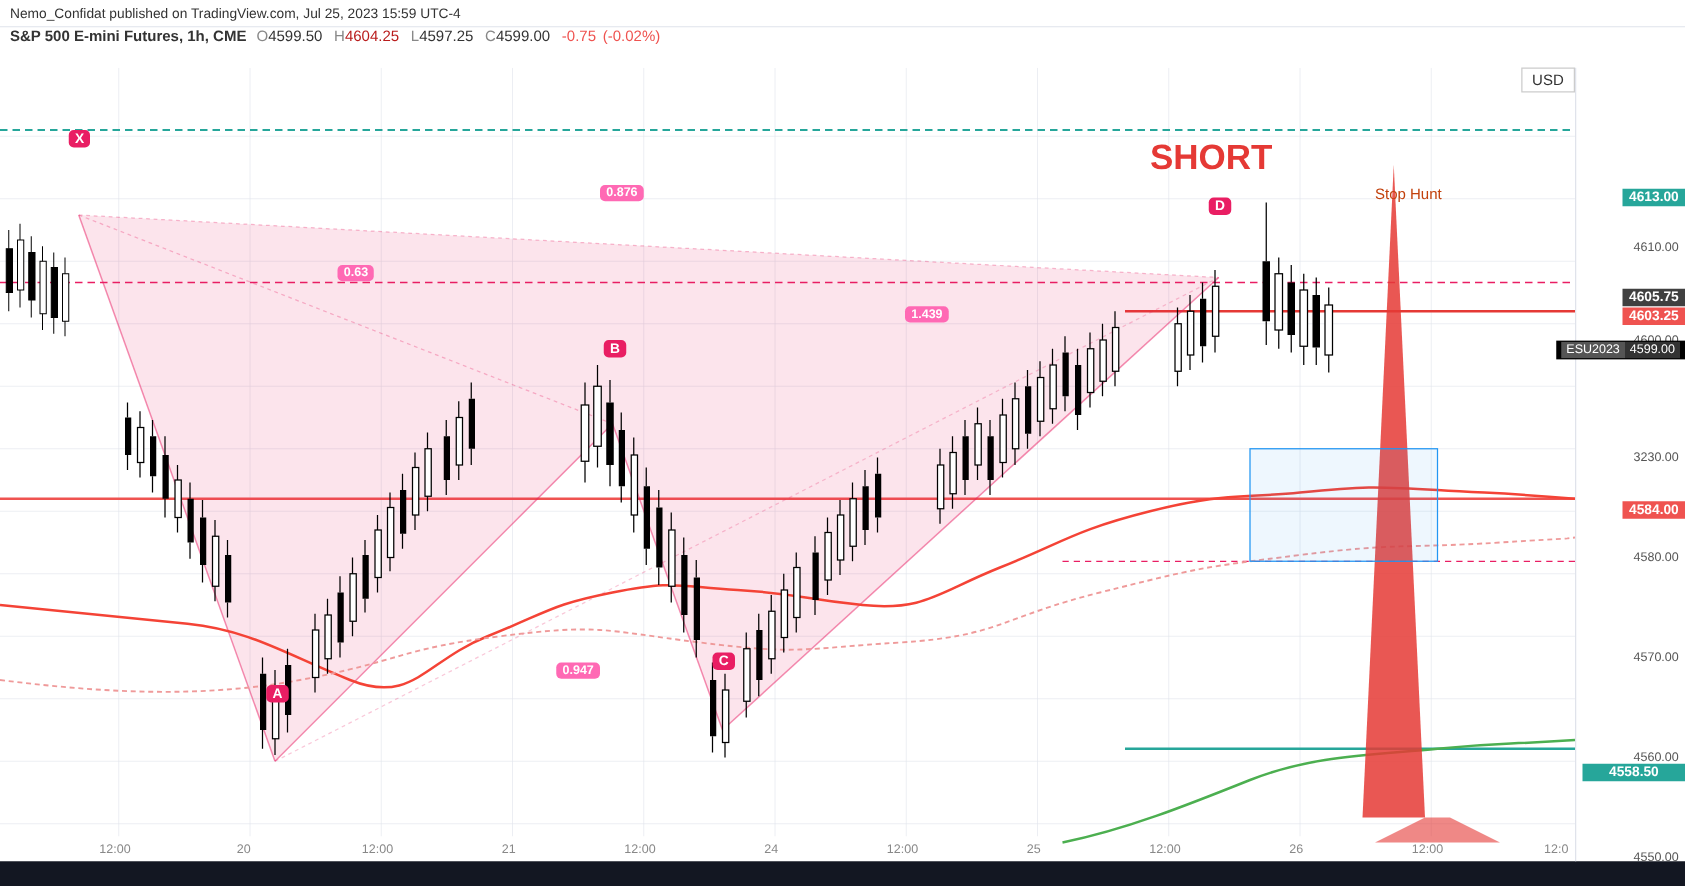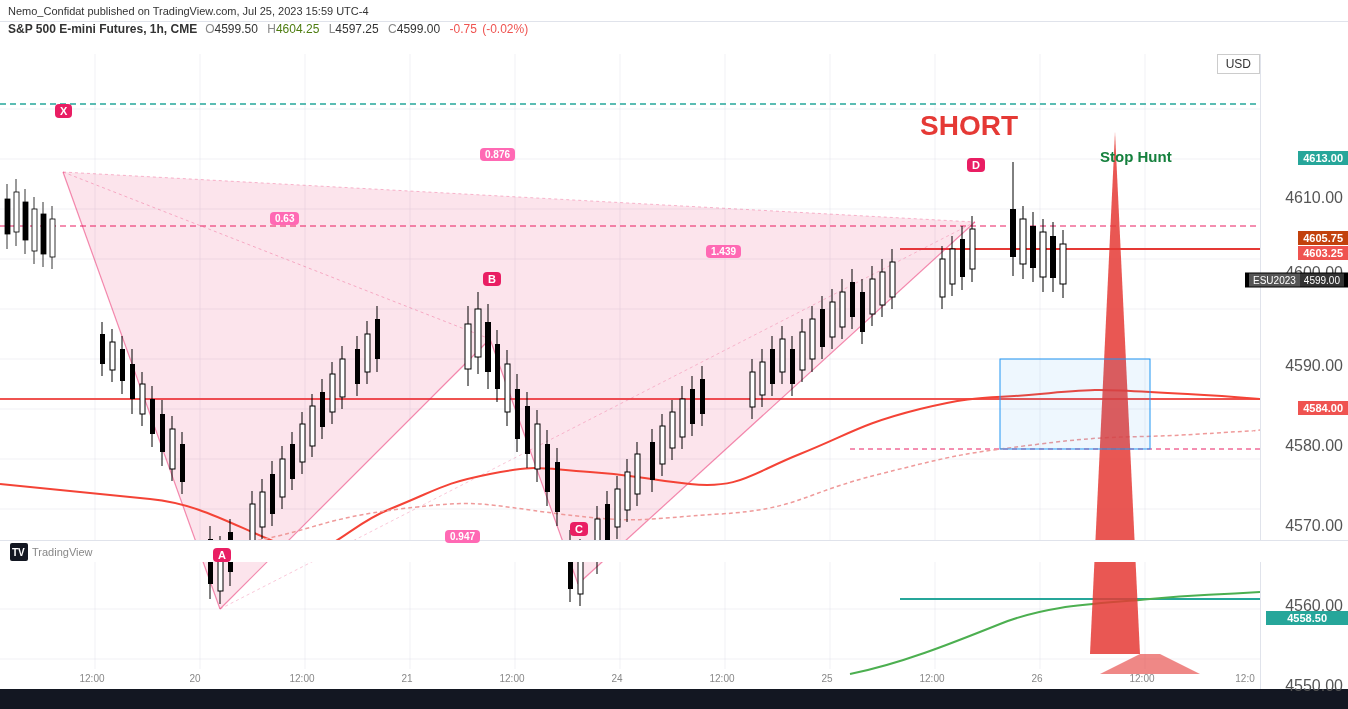--- a/index.html
+++ b/index.html
@@ -61,21 +61,21 @@
       right: 0;
       width: 88px;
       height: 635px;
       background: #fff;
       border-left: 1px solid #e0e3eb;
     }
 
     .price-tick {
       position: absolute;
       right: 5px;
-      font-size: 16px;
+      font-size: 10px;
       color: #555;
       transform: translateY(-50%);
       text-align: center;
     }
 
     .price-tick-label {
       position: absolute;
       right: 0;
       font-size: 11px;
       font-weight: bold;
@@ -115,23 +115,23 @@
       font-size: 28px;
       font-weight: 900;
       color: #e53935;
       z-index: 20;
     }
 
     .stop-hunt-label {
       position: absolute;
       top: 148px;
       left: 1100px;
-      font-size: 15px;
-      font-weight: bold;
-      color: #15803d;
+      font-size: 12px;
+      font-weight: normal;
+      color: #c2410c;
       z-index: 20;
     }
 
     .usd-badge {
       position: absolute;
       top: 54px;
       right: 88px;
       background: #fff;
       border: 1px solid #ccc;
       padding: 2px 8px;
@@ -169,21 +169,21 @@
 <div id="chart-container">
 
   <div id="header-bar">
     <span>Nemo_Confidat published on TradingView.com, Jul 25, 2023 15:59 UTC-4</span>
   </div>
 
   <div id="chart-title-bar">
     <span style="font-weight:bold;margin-right:8px;">S&amp;P 500 E-mini Futures, 1h, CME</span>
     <span style="color:#888;font-size:12px;">
       <span>O</span><span style="color:#333;margin-right:6px;">4599.50</span>
-      <span>H</span><span style="color:#4d7c0f;margin-right:6px;">4604.25</span>
+      <span>H</span><span style="color:#b91c1c;margin-right:6px;">4604.25</span>
       <span>L</span><span style="color:#333;margin-right:6px;">4597.25</span>
       <span>C</span><span style="color:#333;margin-right:6px;">4599.00</span>
       <span style="color:#ef5350;">-0.75</span>
       <span style="color:#ef5350;margin-left:2px;">(-0.02%)</span>
     </span>
   </div>
 
   <div class="usd-badge">USD</div>
 
   <div class="short-label">SHORT</div>
@@ -192,21 +192,21 @@
 
   <div class="pattern-label" style="left:55px;top:104px;">X</div>
   <div class="pattern-label" style="left:213px;top:548px;">A</div>
   <div class="pattern-label" style="left:483px;top:272px;">B</div>
   <div class="pattern-label" style="left:570px;top:522px;">C</div>
   <div class="pattern-label" style="left:967px;top:158px;">D</div>
 
   <div class="ratio-label" style="left:270px;top:212px;">0.63</div>
   <div class="ratio-label" style="left:480px;top:148px;">0.876</div>
   <div class="ratio-label" style="left:445px;top:530px;">0.947</div>
-  <div class="ratio-label" style="left:706px;top:245px;text-align:center;">1.439</div>
+  <div class="ratio-label" style="left:724px;top:245px;text-align:center;">1.439</div>
 
   <div id="main-chart">
     <svg id="chart-svg" viewBox="0 0 1260 635" preserveAspectRatio="none">
       <defs>
         <clipPath id="chartClip">
           <rect x="0" y="0" width="1260" height="635"></rect>
         </clipPath>
       </defs>
 
       <rect x="0" y="0" width="1260" height="635" fill="#ffffff"></rect>
@@ -627,51 +627,41 @@
       <text x="1245" y="628" font-size="10" fill="#888" text-anchor="middle">12:0</text>
     </svg>
   </div>
 
   <div id="price-axis">
 
     <div class="price-tick-label" style="top:calc(50px + 54px); background:#26a69a; color:#fff; right:0; font-size:11px; padding:1px 5px; transform:translateY(-50%);">4613.00</div>
 
     <div class="price-tick" style="top:calc(90px + 54px);">4610.00</div>
 
-    <div class="price-tick-label" style="top:calc(130px + 54px); background:#c2410c; color:#fff; right:0; font-size:11px; padding:1px 5px; transform:translateY(-50%);">4605.75</div>
+    <div class="price-tick-label" style="top:calc(130px + 54px); background:#404040; color:#fff; right:0; font-size:11px; padding:1px 5px; transform:translateY(-50%);">4605.75</div>
 
     <div class="price-tick-label" style="top:calc(145px + 54px); background:#ef5350; color:#fff; right:0; font-size:11px; padding:1px 5px; transform:translateY(-50%);">4603.25</div>
 
     <div class="price-tick" style="top:calc(165px + 54px);">4600.00</div>
 
     <div style="position:absolute; top:calc(172px + 54px); right:0; background:#000; color:#fff; font-size:10px; padding:1px 4px; transform:translateY(-50%); display:flex;">
       <span style="background:#555;color:#fff;padding:1px 4px;">ESU2023</span>
         <span style="background:#333;color:#fff;padding:1px 4px;">4599.00</span>
     </div>
 
-    <div class="price-tick" style="top:calc(258px + 54px);">4590.00</div>
+    <div class="price-tick" style="top:calc(258px + 54px);">3230.00</div>
 
     <div class="price-tick-label" style="top:calc(300px + 54px); background:#ef5350; color:#fff; right:0; font-size:11px; padding:1px 5px; transform:translateY(-50%);">4584.00</div>
 
     <div class="price-tick" style="top:calc(338px + 54px);">4580.00</div>
 
     <div class="price-tick" style="top:calc(418px + 54px);">4570.00</div>
 
     <div class="price-tick" style="top:calc(498px + 54px);">4560.00</div>
 
     <div class="price-tick-label" style="top:calc(510px + 54px); background:#26a69a; color:#fff; right:0; font-size:11px; padding:1px 21px; transform:translateY(-50%);">4558.50</div>
 
     <div class="price-tick" style="top:calc(578px + 54px);">4550.00</div>
 
   </div>
 
-  <div id="bottom-bar">
-    <div class="tradingview-logo">
-
-      <svg width="18" height="18" viewBox="0 0 18 18">
-        <rect x="0" y="0" width="18" height="18" rx="2" fill="#131722"></rect>
-        <text x="2" y="13" font-size="10" fill="#fff" font-weight="bold">TV</text>
-      </svg>
-      <span>TradingView</span>
-    </div>
-  </div>
 
 </div>
 
 </body></html>

